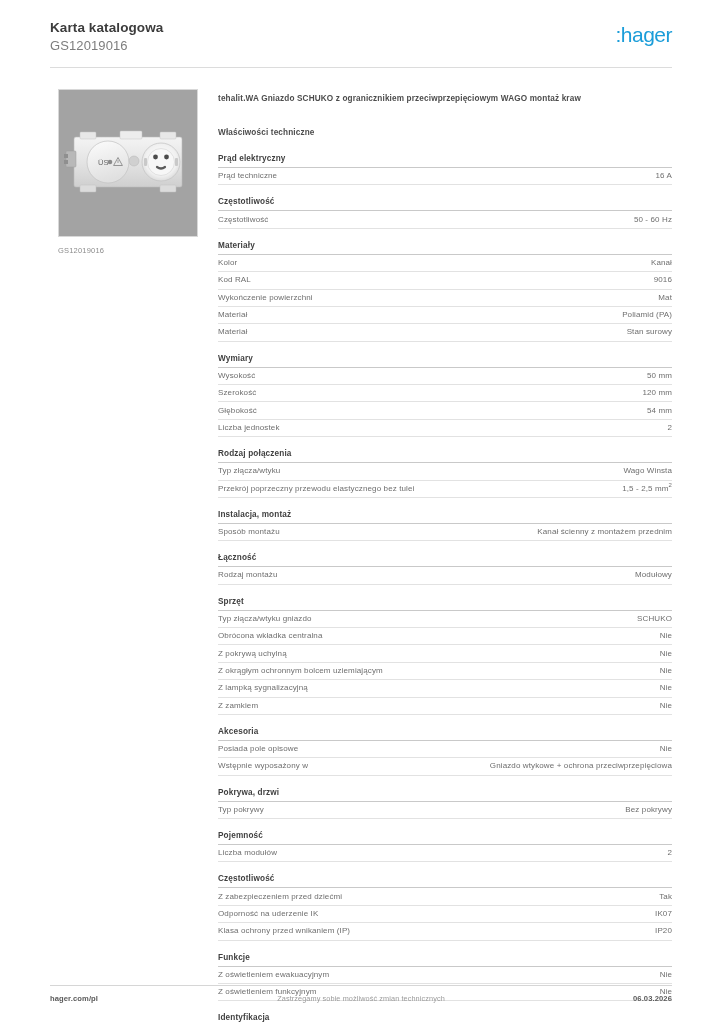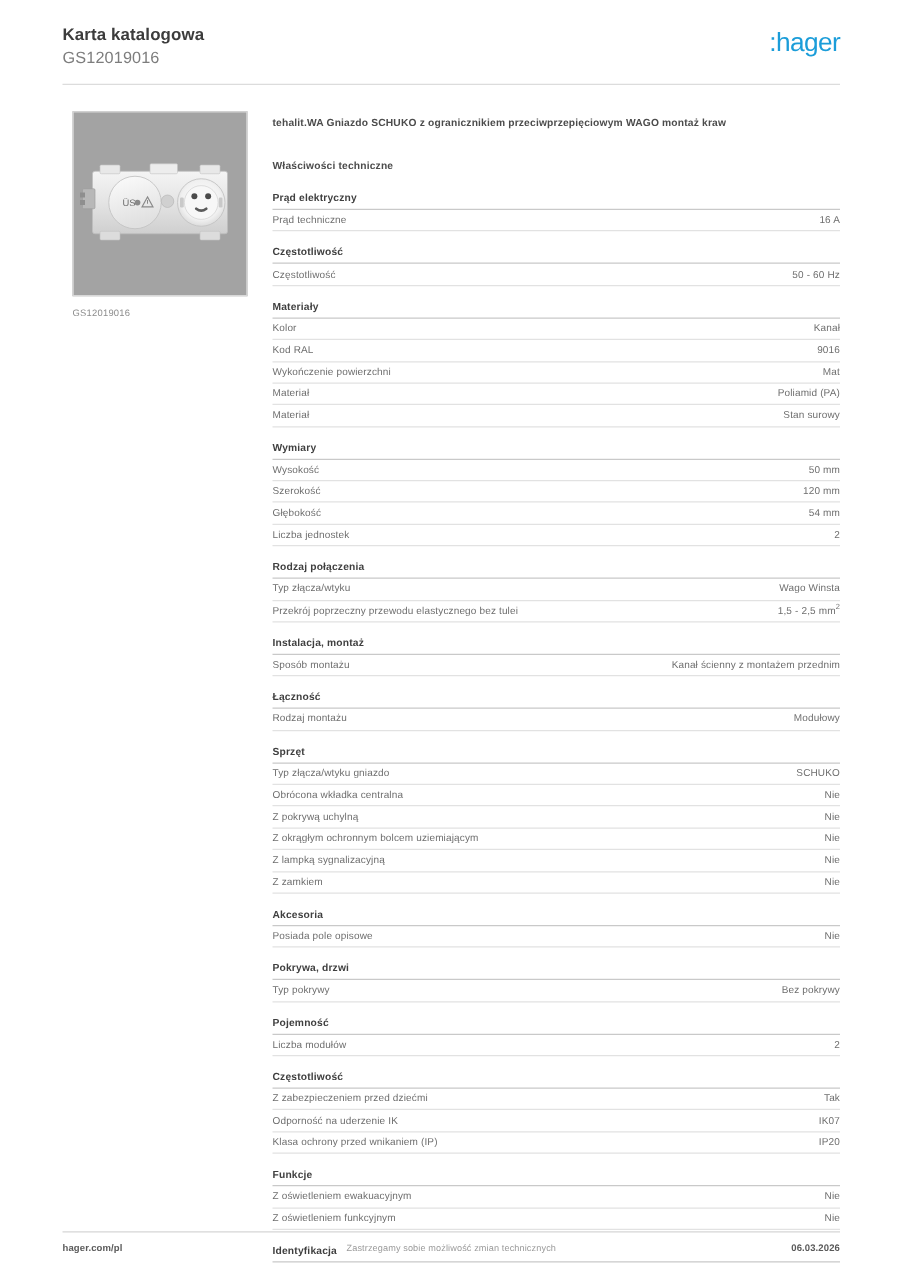--- a/index.html
+++ b/index.html
@@ -394,20 +394,24 @@
             <div class="spec-label">Z zamkiem</div>
             <div class="spec-value">Nie</div>
           </div>
         </div>
         <div class="spec-group">
           <div class="group-title">Akcesoria</div>
           <div class="spec-row">
             <div class="spec-label">Posiada pole opisowe</div>
             <div class="spec-value">Nie</div>
           </div>
+          <div class="spec-row">
+            <div class="spec-label">Wstępnie wyposażony w</div>
+            <div class="spec-value">Gniazdo wtykowe + ochrona przeciwprzepięciowa</div>
+          </div>
         </div>
         <div class="spec-group">
           <div class="group-title">Pokrywa, drzwi</div>
           <div class="spec-row">
             <div class="spec-label">Typ pokrywy</div>
             <div class="spec-value">Bez pokrywy</div>
           </div>
         </div>
         <div class="spec-group">
           <div class="group-title">Pojemność</div>

